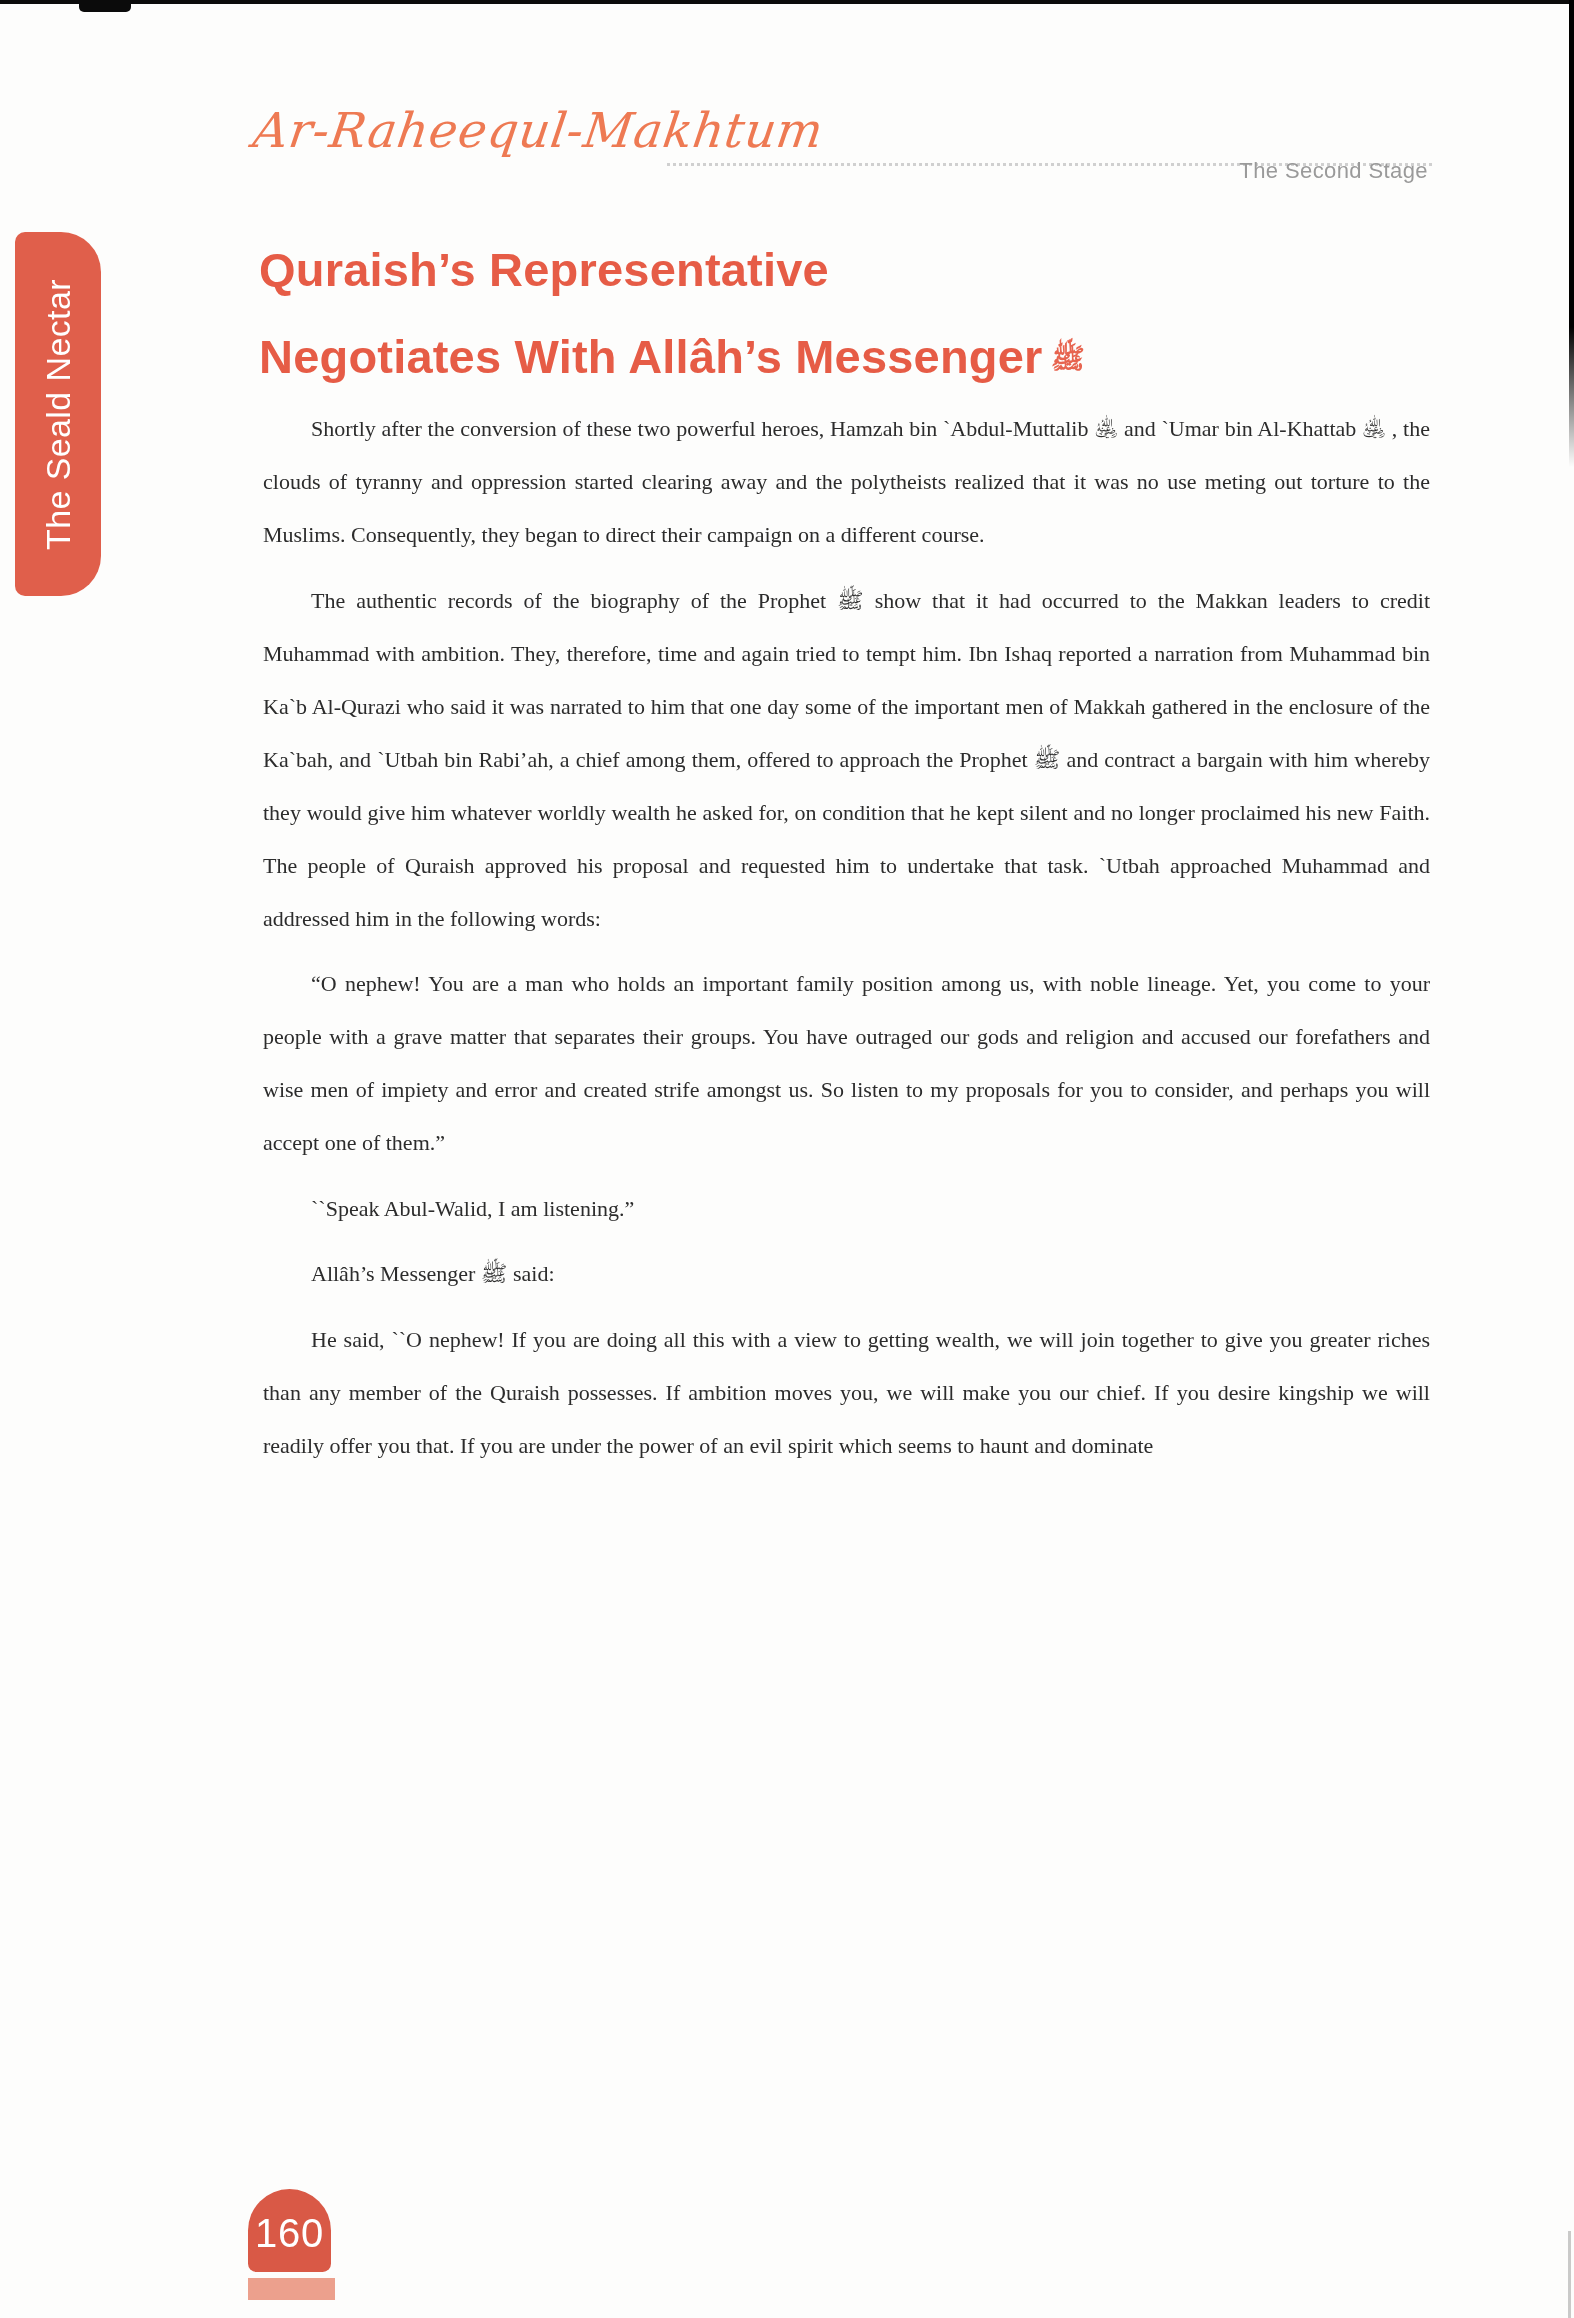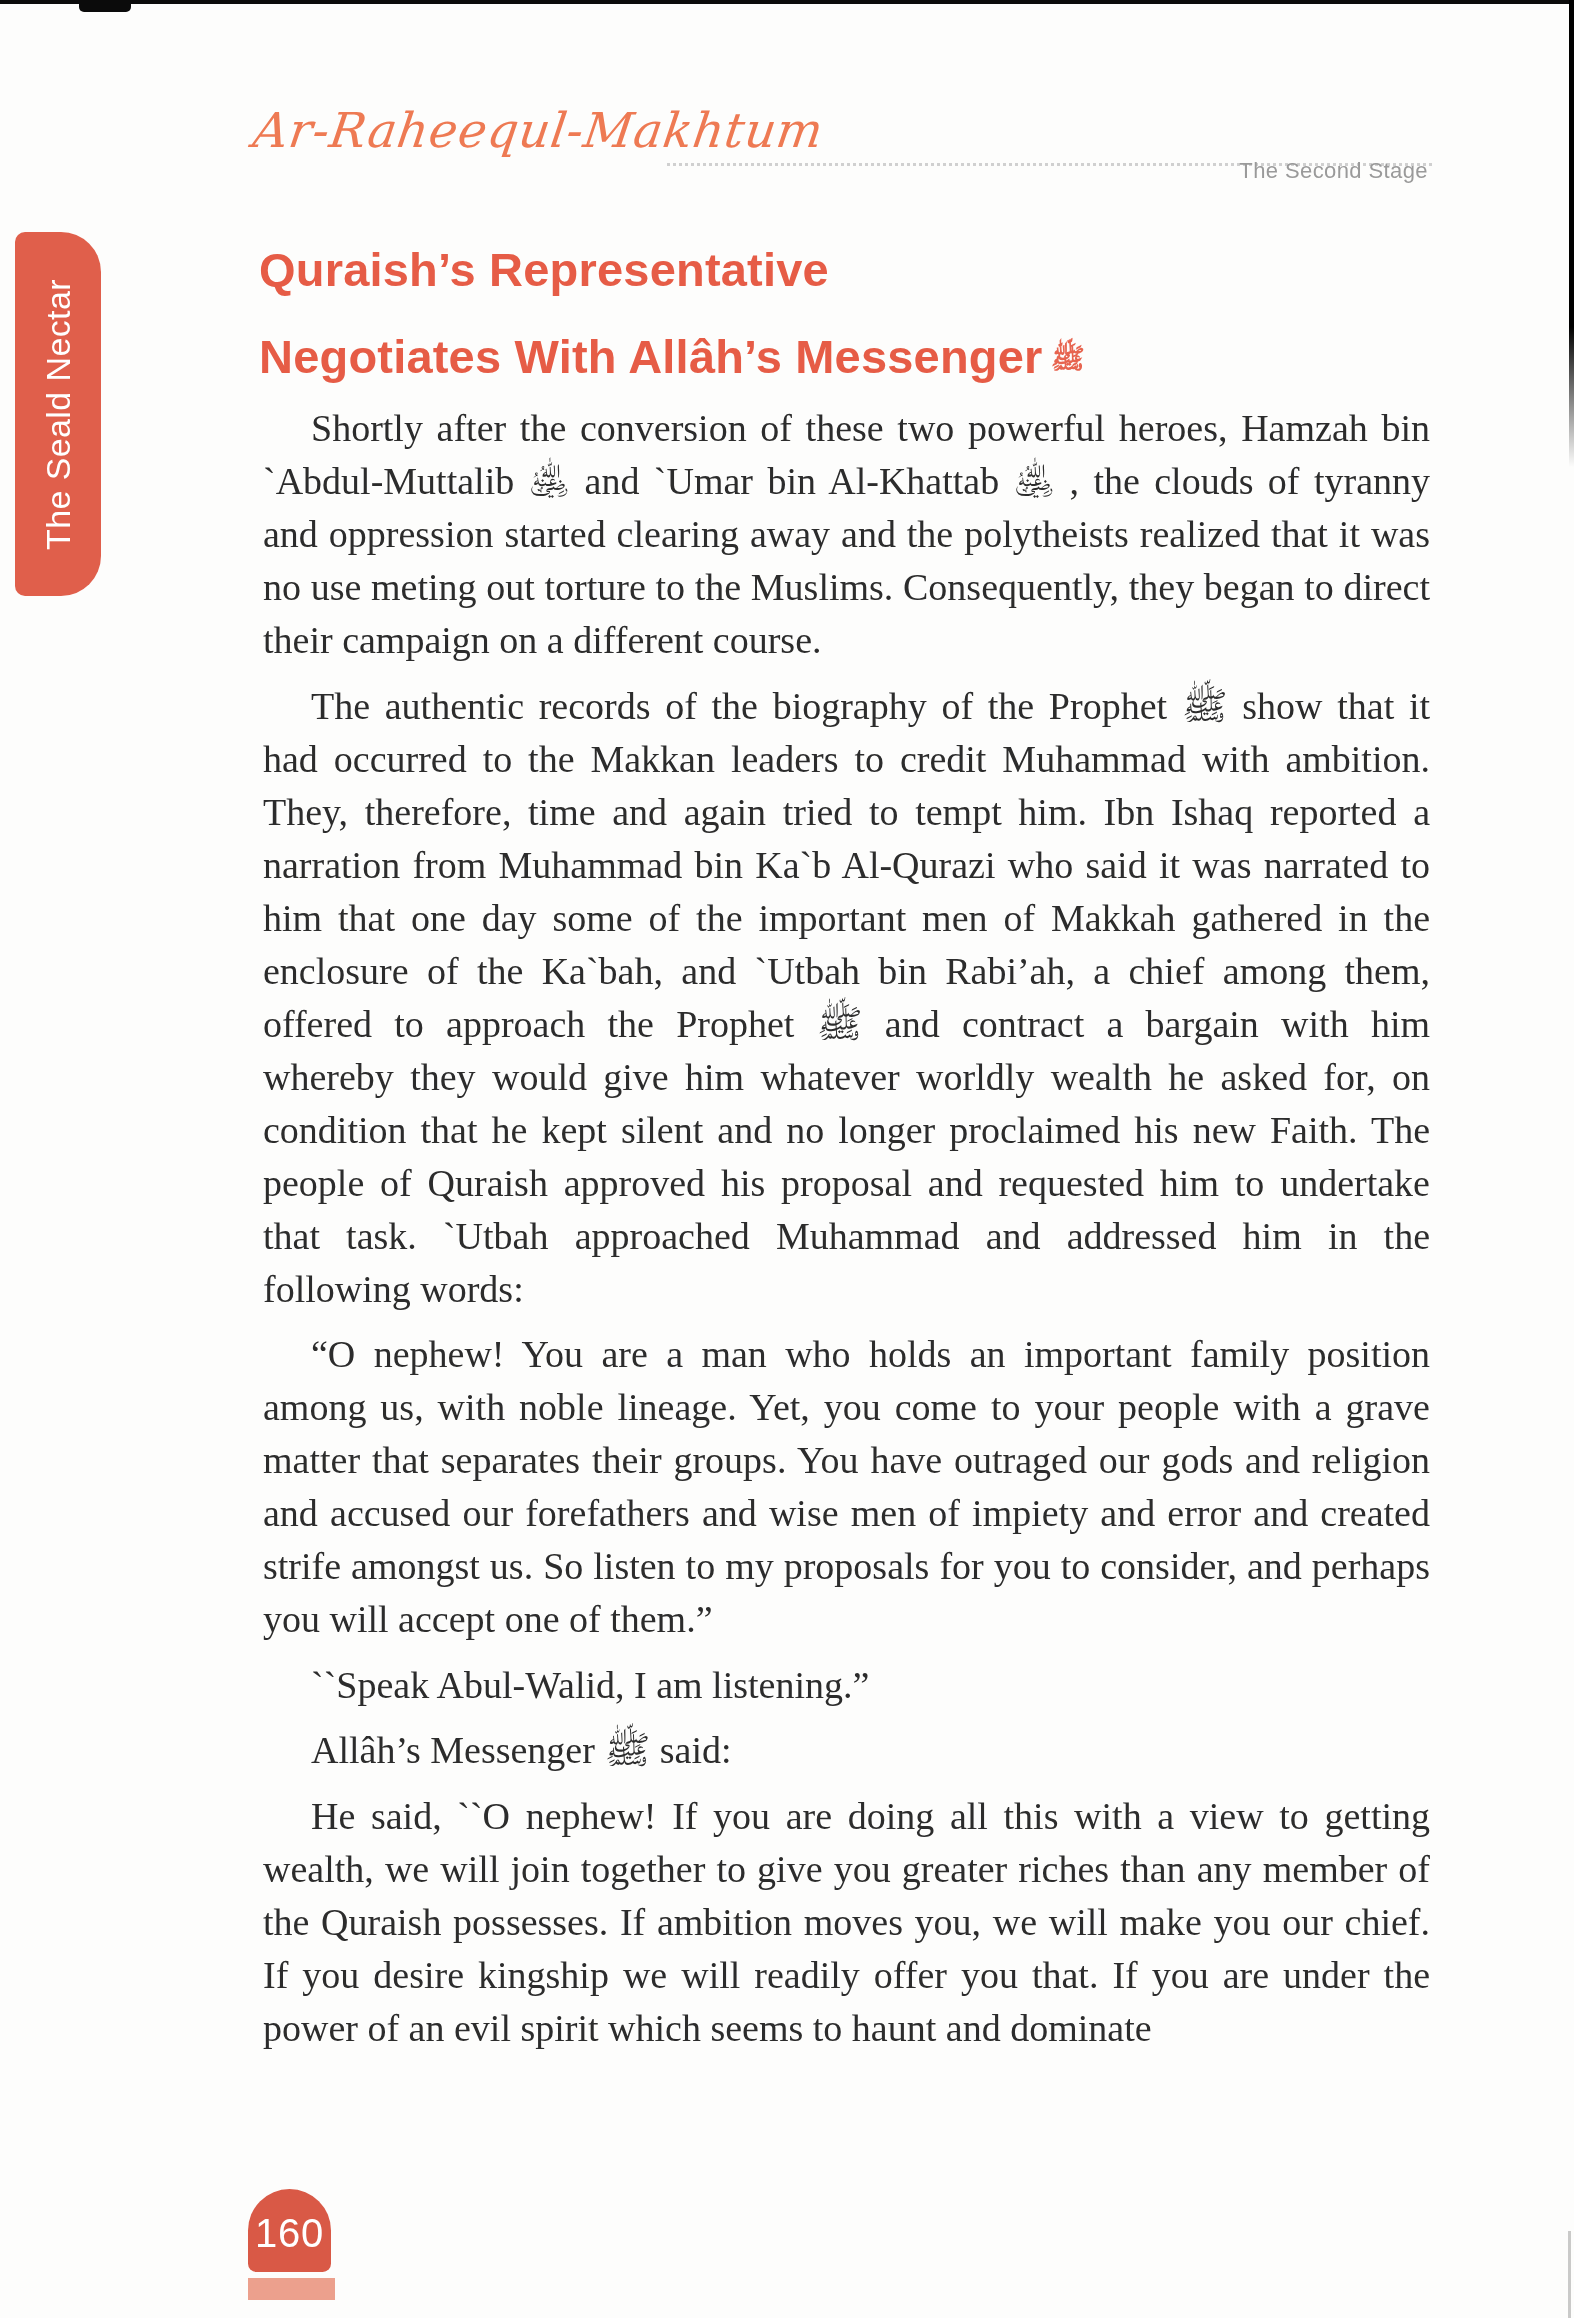--- a/index.html
+++ b/index.html
@@ -92,21 +92,21 @@
     transform: translateY(-5px);
     margin-left: 8.3px;
     opacity: .95;
   }
 
   
   .body-text {
     position: absolute; left: 263px; top: 402px;
     width: 1167px;
     font-family: "Liberation Serif", "DejaVu Serif", serif;
-    font-size: 38px;
+    font-size: 22px;
     line-height: 53px;
     color: #2c2c2c;
     text-align: justify;
   }
   .body-text p {
     margin: 0 0 12.5px 0;
     text-indent: 48px;
   }
 
   

